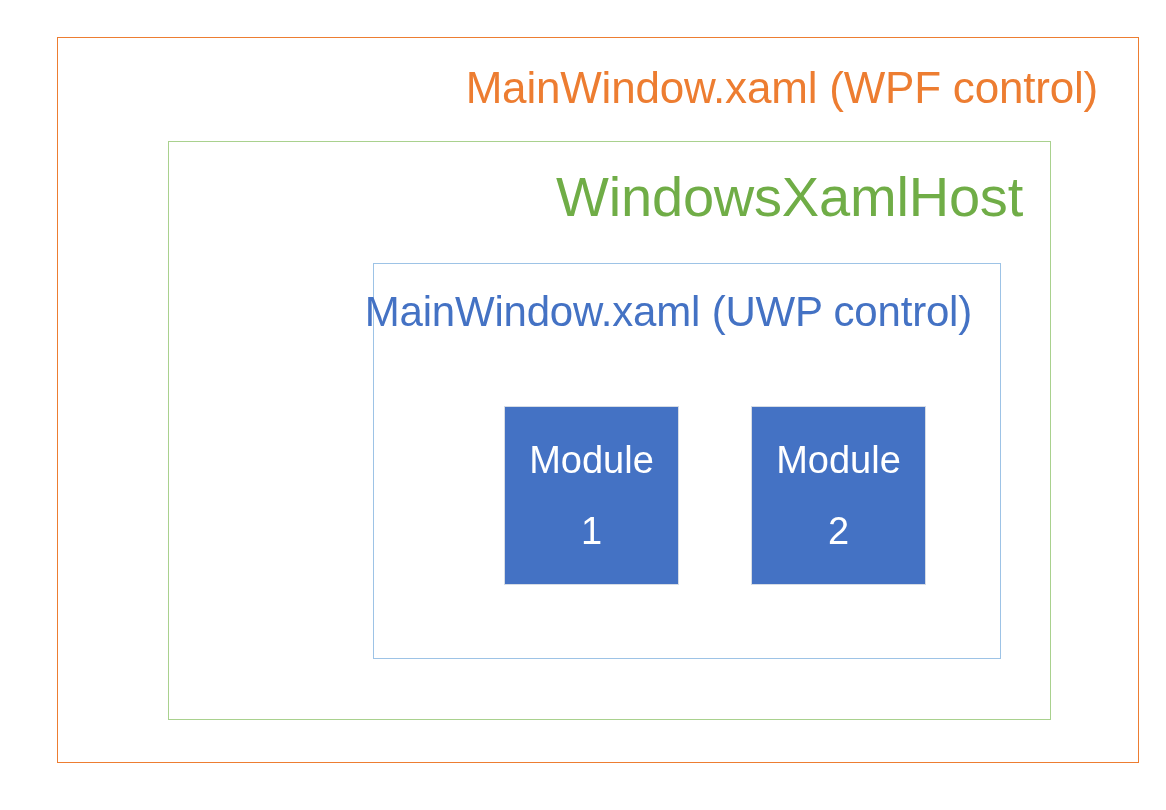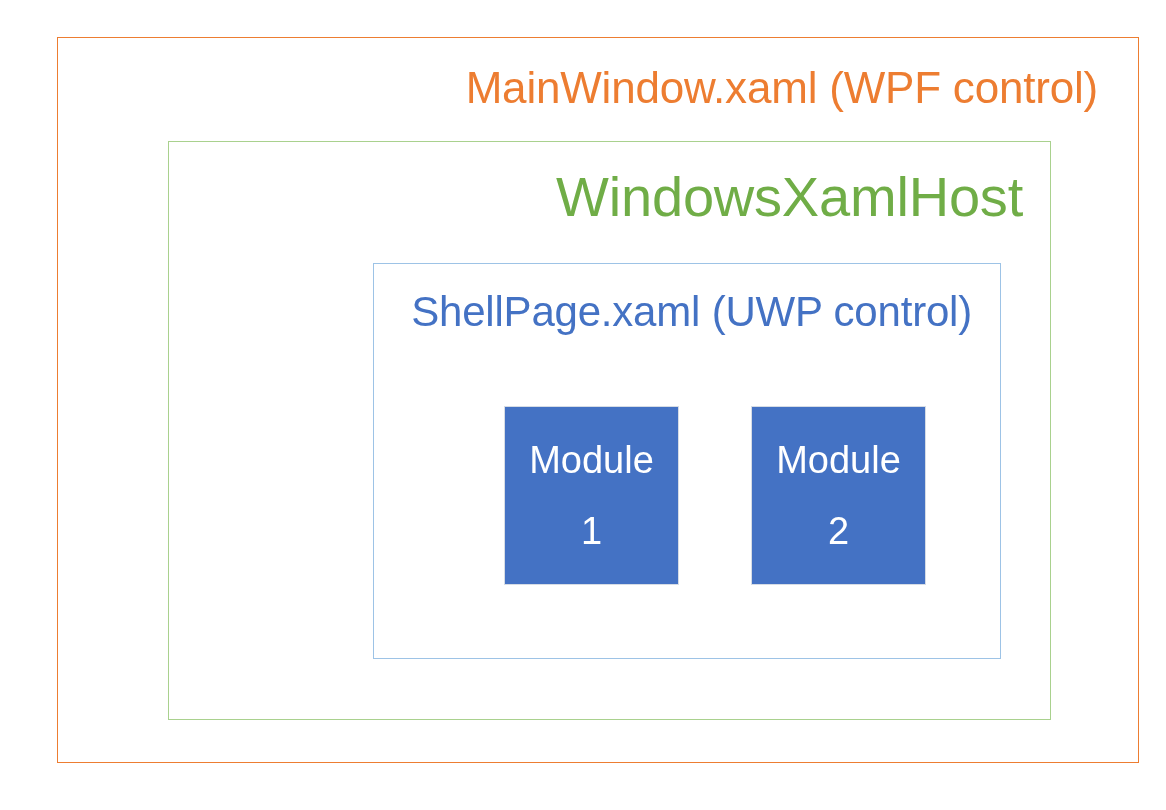--- a/index.html
+++ b/index.html
@@ -126,21 +126,21 @@
   <div class="box-wpf">
 
     <div class="label-wpf">MainWindow.xaml (WPF control)</div>
 
     <div class="box-host">
 
       <div class="label-host">WindowsXamlHost</div>
 
       <div class="box-uwp">
 
-        <div class="label-uwp">ShellPage.xaml (UWP control)</div>
+        <div class="label-uwp">MainWindow.xaml (UWP control)</div>
 
         <div class="module module-1">
           <span class="m-line">Module</span>
           <span class="m-line">1</span>
         </div>
 
         <div class="module module-2">
           <span class="m-line">Module</span>
           <span class="m-line">2</span>
         </div>

